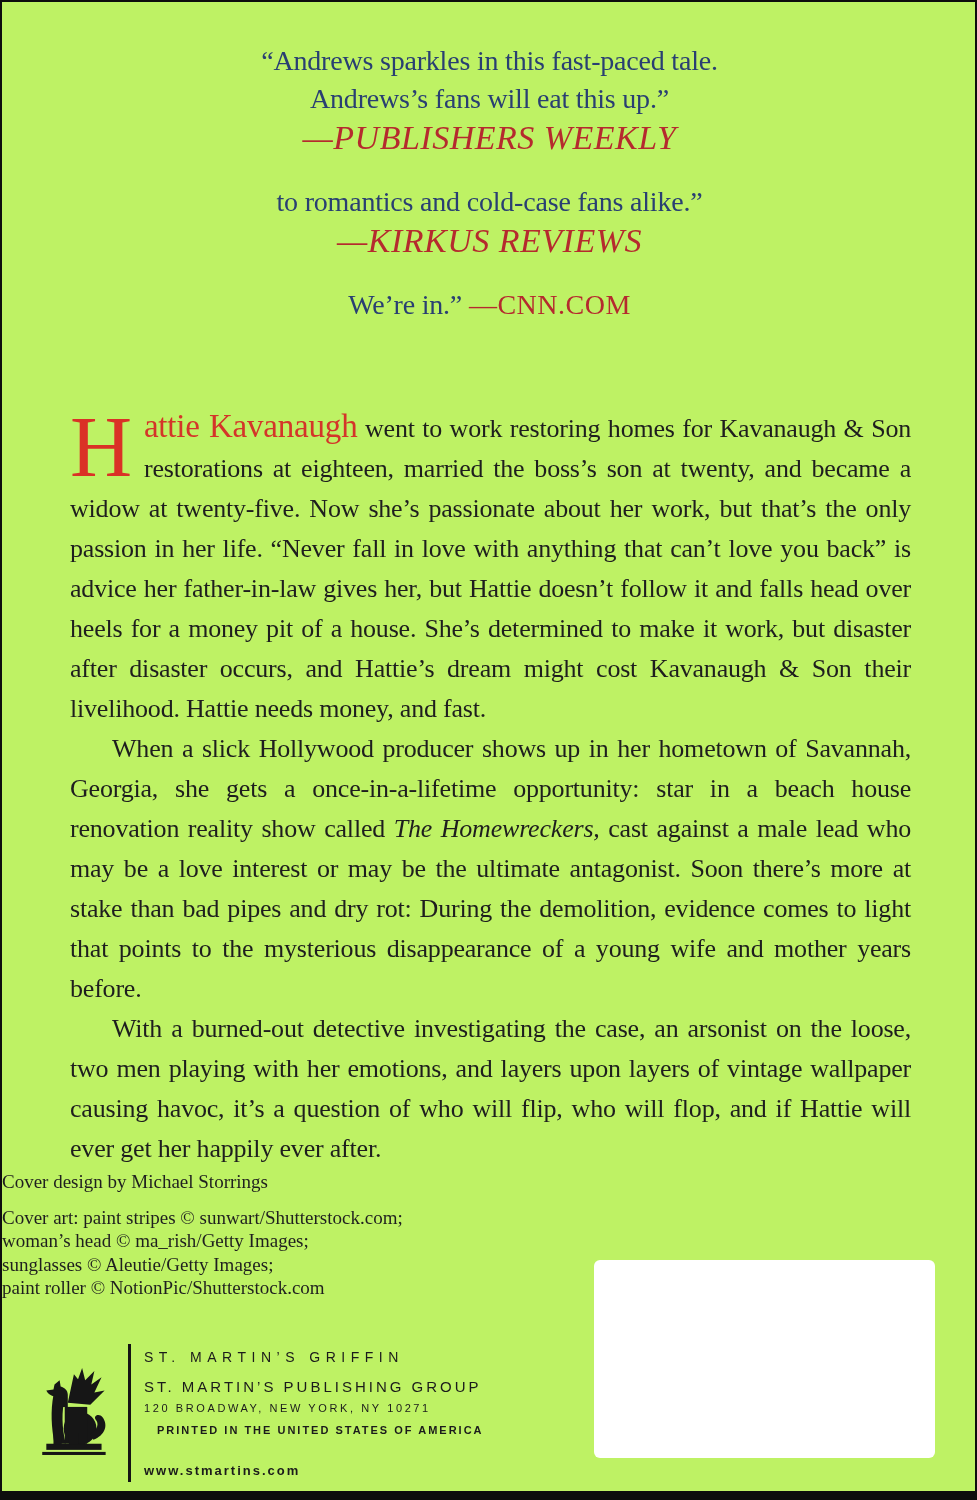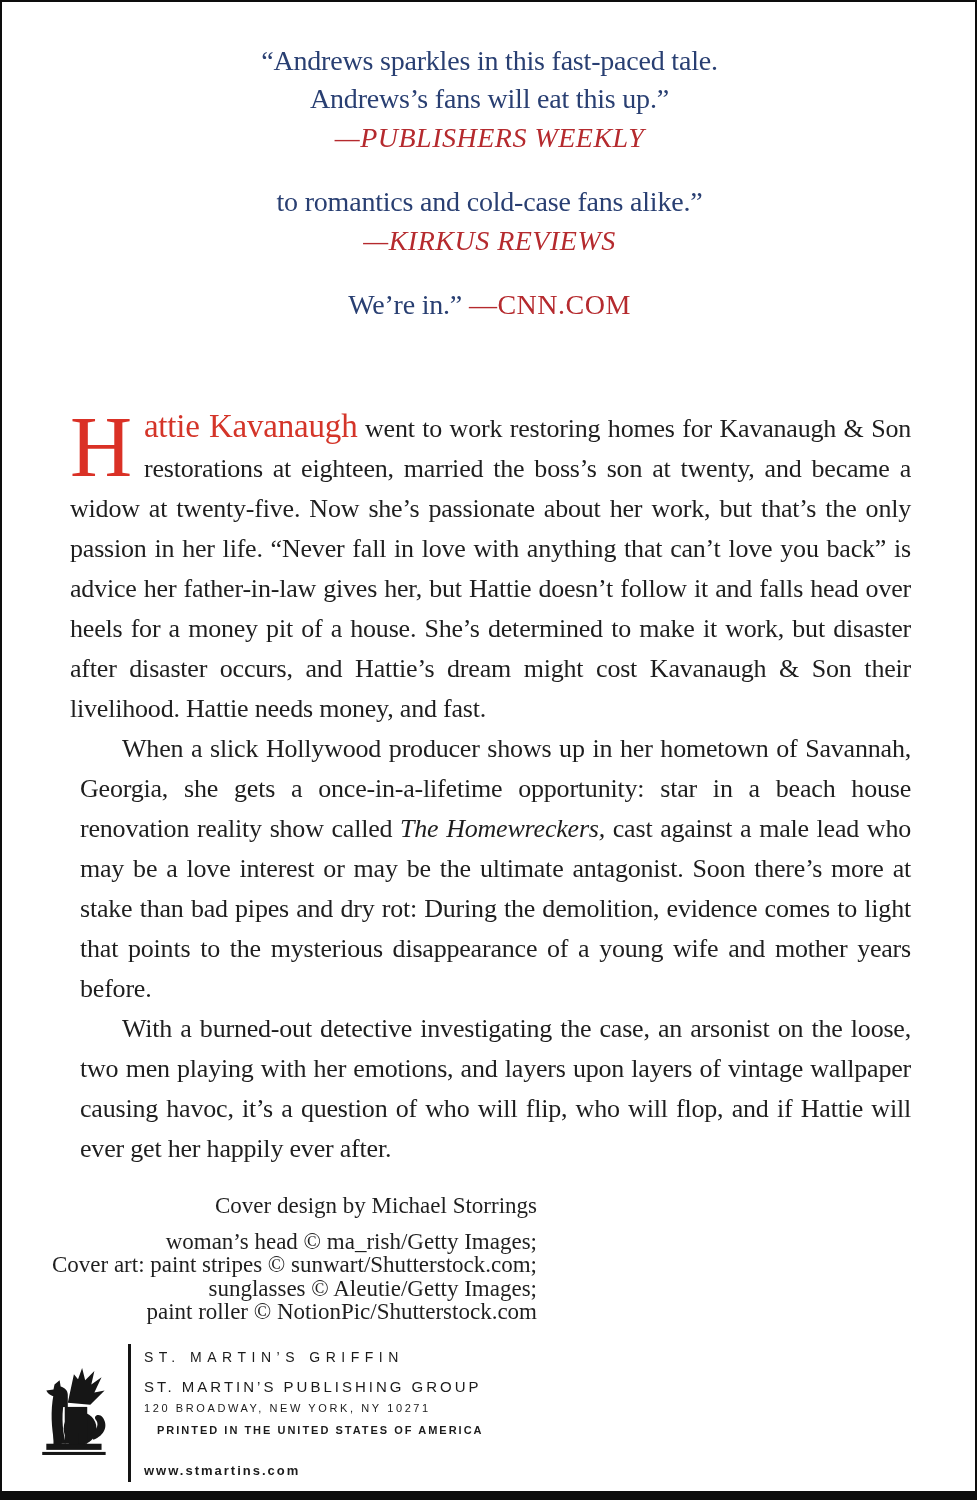--- a/index.html
+++ b/index.html
@@ -1,21 +1,21 @@
 <!DOCTYPE html>
 <html><head>
 <meta charset="utf-8">
 <style>
   html,body{margin:0;padding:0;background:#e8e8e8;}
   .page{
     position:relative;
     width:977px;height:1500px;
     margin:0 auto;
     box-sizing:border-box;
-    background:#ffffff;
+    background:#bef264;
     border-top:2px solid #0d0d0d;
     border-left:2px solid #0d0d0d;
     border-right:2px solid #0d0d0d;
     border-bottom:9px solid #0d0d0d;
     font-family:"Liberation Serif", serif;
     overflow:hidden;
   }
   
   .white-patch{
     position:absolute;left:592px;top:1258px;width:341px;height:198px;
@@ -25,43 +25,43 @@
   .quotes{
     position:absolute;left:66px;top:40px;width:843px;
     text-align:center;
   }
   .quote{margin-bottom:27px;}
   .qline{
     font-size:28px;line-height:38px;letter-spacing:-0.2px;
     white-space:nowrap;
   }
   .q-attr{
-    font-size:28px;line-height:36px;letter-spacing:0.5px;
+    font-size:34px;line-height:36px;letter-spacing:0.5px;
     font-style:italic;margin-top:2px;white-space:nowrap;
   }
   .q-attr-inline{font-style:normal;letter-spacing:0.5px;}
   
   .synopsis{
     position:absolute;left:68px;top:404px;width:841px;
     font-size:26px;line-height:40px;letter-spacing:-0.2px;
     color:#1e1e1e;text-align:justify;
   }
   .para{margin:0;}
-  .para.indent{text-indent:42px;margin-left:10px;}
+  .para.indent{text-indent:42px;}
   .dropcap{
     float:left;
     font-size:86px;line-height:70px;
     margin:6px 12px 0 0;
   }
   .lead-red{font-size:33px;}
   
   .credits{
     position:absolute;left:0px;top:1168px;width:535px;
-    text-align:right;color:#1f1f1f;
-    font-size:23px;line-height:23.5px;margin-top:24px;
+    text-align:left;color:#1f1f1f;
+    font-size:19px;line-height:23.5px;
   }
   .credit-design{margin-bottom:12px;}
   
   .pub-logo{position:absolute;left:38px;top:1364px;width:74px;height:90px;}
   .pub-rule{position:absolute;left:126px;top:1342px;width:3px;height:138px;background:#141414;}
   .pub-text{
     position:absolute;left:142px;top:1342px;width:420px;
     font-family:"Liberation Sans", sans-serif;color:#1b1b1b;
   }
   .pub-name{font-size:14px;line-height:26px;letter-spacing:5.5px;font-weight:400;white-space:nowrap;}
@@ -103,22 +103,22 @@
       <span class="dropcap" style="color:#da3126">H</span><span class="lead-red" style="color:#d43529">attie Kavanaugh</span><span> went to work restoring homes for Kavanaugh &amp; Son restorations at eighteen, married the boss’s son at twenty, and became a widow at twenty-five. Now she’s passionate about her work, but that’s the only passion in her life. “Never fall in love with anything that can’t love you back” is advice her father-in-law gives her, but Hattie doesn’t follow it and falls head over heels for a money pit of a house. She’s determined to make it work, but disaster after disaster occurs, and Hattie’s dream might cost Kavanaugh &amp; Son their livelihood. Hattie needs money, and fast.</span>
     </p>
     <p class="para indent">
       <span>When a slick Hollywood producer shows up in her hometown of Savannah, Georgia, she gets a once-in-a-lifetime opportunity: star in a beach house renovation reality show called </span><em>The Homewreckers,</em><span> cast against a male lead who may be a love interest or may be the ultimate antagonist. Soon there’s more at stake than bad pipes and dry rot: During the demolition, evidence comes to light that points to the mysterious disappearance of a young wife and mother years before.</span>
     </p>
     <p class="para indent">With a burned-out detective investigating the case, an arsonist on the loose, two men playing with her emotions, and layers upon layers of vintage wallpaper causing havoc, it’s a question of who will flip, who will flop, and if Hattie will ever get her happily ever after.</p>
   </section>
 
   <section class="credits">
     <div class="credit-design">Cover design by Michael Storrings</div>
+    <div>Cover art: paint stripes © sunwart/Shutterstock.com;</div>
     <div>woman’s head © ma_rish/Getty Images;</div>
-    <div>Cover art: paint stripes © sunwart/Shutterstock.com;</div>
     <div>sunglasses © Aleutie/Getty Images;</div>
     <div>paint roller © NotionPic/Shutterstock.com</div>
   </section>
 
   <div class="pub-logo">
     <svg viewBox="0 0 72 88" width="74" height="90" xmlns="http://www.w3.org/2000/svg" aria-hidden="true">
       <g fill="#161616">
 
         <rect x="6" y="76" width="54" height="6"></rect>
         <rect x="2" y="84" width="62" height="3"></rect>

